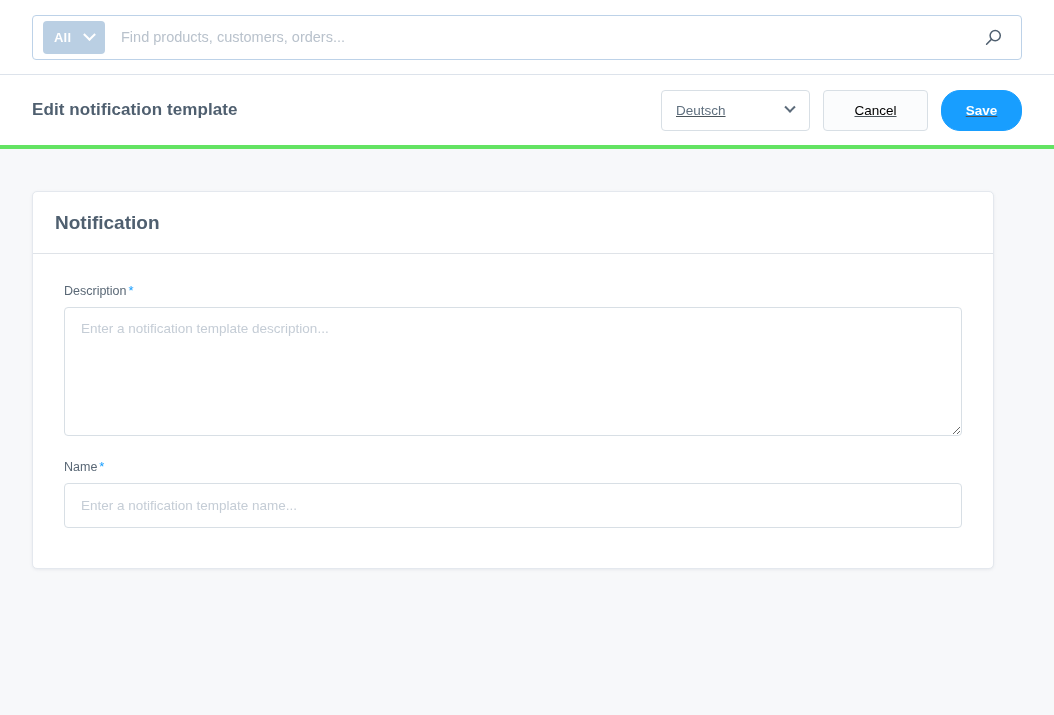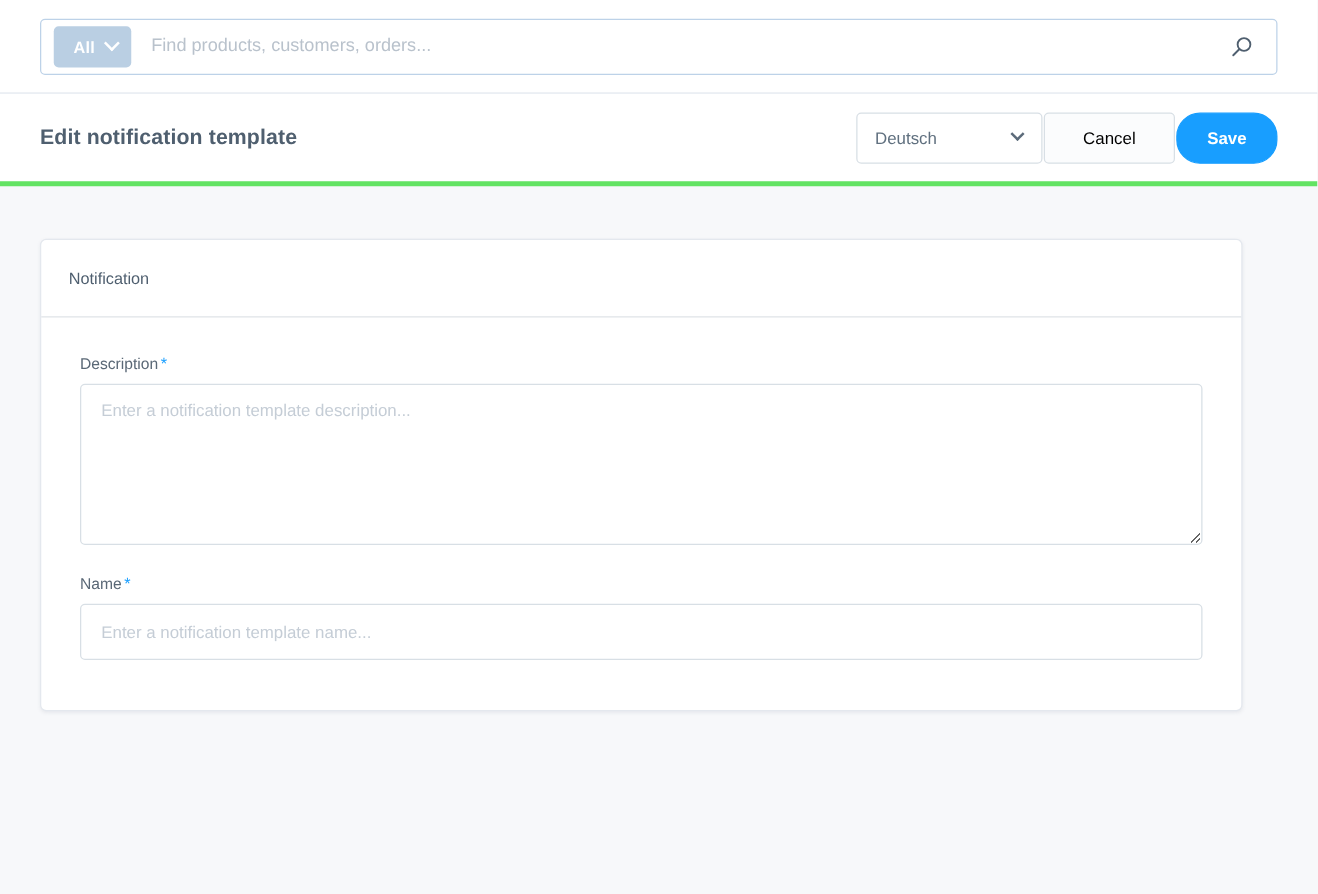--- a/index.html
+++ b/index.html
@@ -38,21 +38,21 @@
     padding: 0 6px 0 6px;
   }
 
   .scope-pill {
     height: 33px;
     min-width: 62px;
     background: #bacfe3;
     border-radius: 4px;
     display: flex;
     align-items: center;
-    justify-content: flex-end;
+    justify-content: space-between;
     gap: 9px;
     padding: 0 11px;
     margin-left: 4px;
     cursor: pointer;
     user-select: none;
   }
   .scope-pill .scope-label {
     color: #ffffff;
     font-size: 13px;
     font-weight: 700;
@@ -101,21 +101,22 @@
   .page-title {
     font-size: 17px;
     font-weight: 700;
     color: #4f5f6f;
     letter-spacing: .1px;
   }
   .header-actions {
     margin-left: auto;
     display: flex;
     align-items: center;
-    gap: 1px;
+    gap: 13px;
+    text-decoration: underline;
   }
 
   .lang-select {
     position: relative;
     width: 149px;
     height: 41px;
     border: 1px solid #d8dfe5;
     border-radius: 4px;
     background: #ffffff;
     display: flex;
@@ -184,22 +185,22 @@
   }
 
   .card-header {
     height: 62px;
     display: flex;
     align-items: center;
     padding: 0 22px;
     border-bottom: 1px solid #dfe3e8;
   }
   .card-title {
-    font-size: 13px;
-    font-weight: 400;
+    font-size: 19px;
+    font-weight: 700;
     color: #4f5f6f;
   }
 
   .card-body { padding: 29px 31px 40px 31px; }
 
   .field { margin-bottom: 23px; }
   .field:last-child { margin-bottom: 0; }
 
   .field-label {
     display: block;

